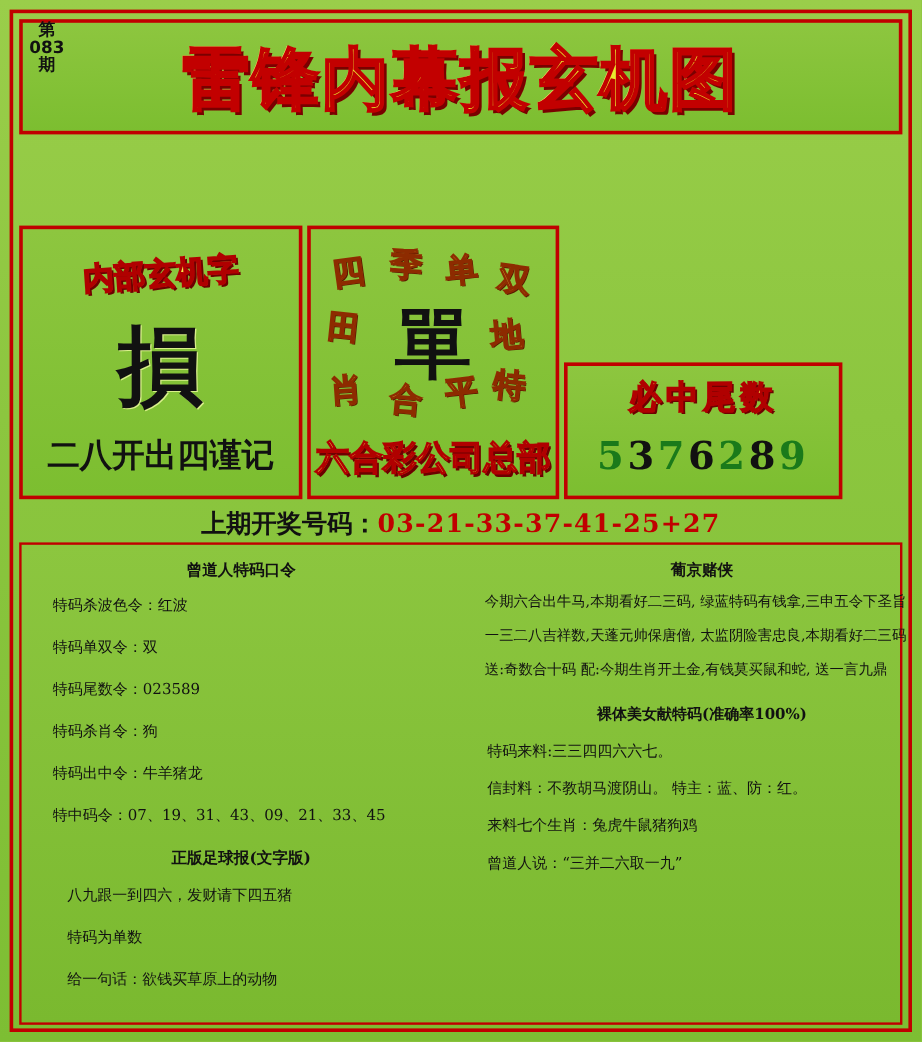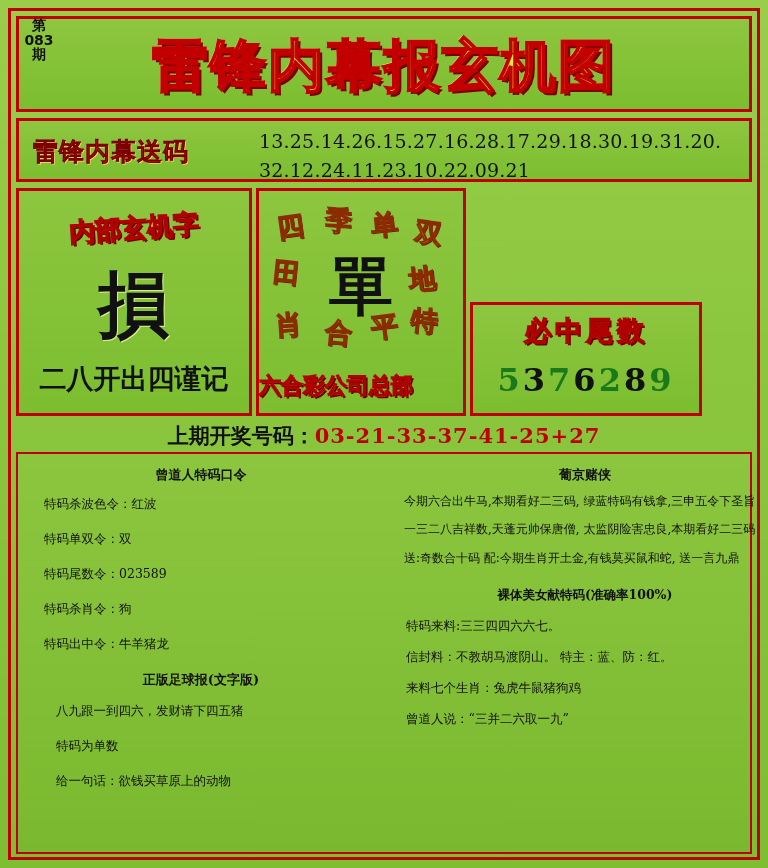--- a/index.html
+++ b/index.html
@@ -144,22 +144,23 @@
   .mg10{left:152px;top:100px;transform:rotate(6deg);}
   .mid-big{
     position:absolute;left:0;right:0;top:52px;
     text-align:center;
     font-family:"DejaVu Serif","Liberation Serif",serif;
     font-size:64px;font-weight:bold;
     color:#111;
   }
   .mid-foot{
     position:absolute;left:0;right:0;bottom:12px;
-    font-family:"DejaVu Serif","Liberation Serif",serif;
-    font-size:22px;font-weight:bold;
+    text-align:center;
+    font-family:"DejaVu Serif","Liberation Serif",serif;
+    font-size:28px;font-weight:bold;
     color:#f2ee4c;
     -webkit-text-stroke:1px #b00000;
     text-shadow:2px 2px 0 #6d0000;
   }
 
   .r-title{
     position:absolute;left:0;right:0;top:8px;
     text-align:center;
     font-family:"DejaVu Serif","Liberation Serif",serif;
     font-size:27px;font-weight:bold;
@@ -241,27 +242,20 @@
   <div class="issue-badge">
     <span>第</span>
     <span>083</span>
     <span>期</span>
   </div>
 
   <div class="title-box">
     <div class="title-text">雷锋内幕报玄机图</div>
   </div>
 
-  <div class="band-box">
-    <div class="band-label">雷锋内幕送码</div>
-    <div class="band-nums">
-      <div>13.25.14.26.15.27.16.28.17.29.18.30.19.31.20.</div>
-      <div>32.12.24.11.23.10.22.09.21</div>
-    </div>
-  </div>
 
   <div class="mid">
 
     <div class="panel p-left">
       <div class="arc-title">内部玄机字</div>
       <div class="big-char">損</div>
       <div class="left-foot">二八开出四谨记</div>
     </div>
 
     <div class="panel p-mid">
@@ -294,20 +288,21 @@
 
   <div class="bottom-box">
 
     <div class="col-left">
       <div class="lt-head">曾道人特码口令</div>
       <div class="lt-row">特码杀波色令：红波</div>
       <div class="lt-row">特码单双令：双</div>
       <div class="lt-row">特码尾数令：023589</div>
       <div class="lt-row">特码杀肖令：狗</div>
       <div class="lt-row">特码出中令：牛羊猪龙</div>
+      <div class="lt-row">特中码令：07、19、31、43、09、21、33、45</div>
       <div class="lt-center">正版足球报(文字版)</div>
       <div class="lt-p">八九跟一到四六，发财请下四五猪</div>
       <div class="lt-p">特码为单数</div>
       <div class="lt-p">给一句话：欲钱买草原上的动物</div>
     </div>
 
     <div class="col-right">
       <div class="rt-head">葡京赌侠</div>
       <div class="rt-p">今期六合出牛马,本期看好二三码, 绿蓝特码有钱拿,三申五令下圣旨</div>
       <div class="rt-p">一三二八吉祥数,天蓬元帅保唐僧, 太监阴险害忠良,本期看好二三码</div>

